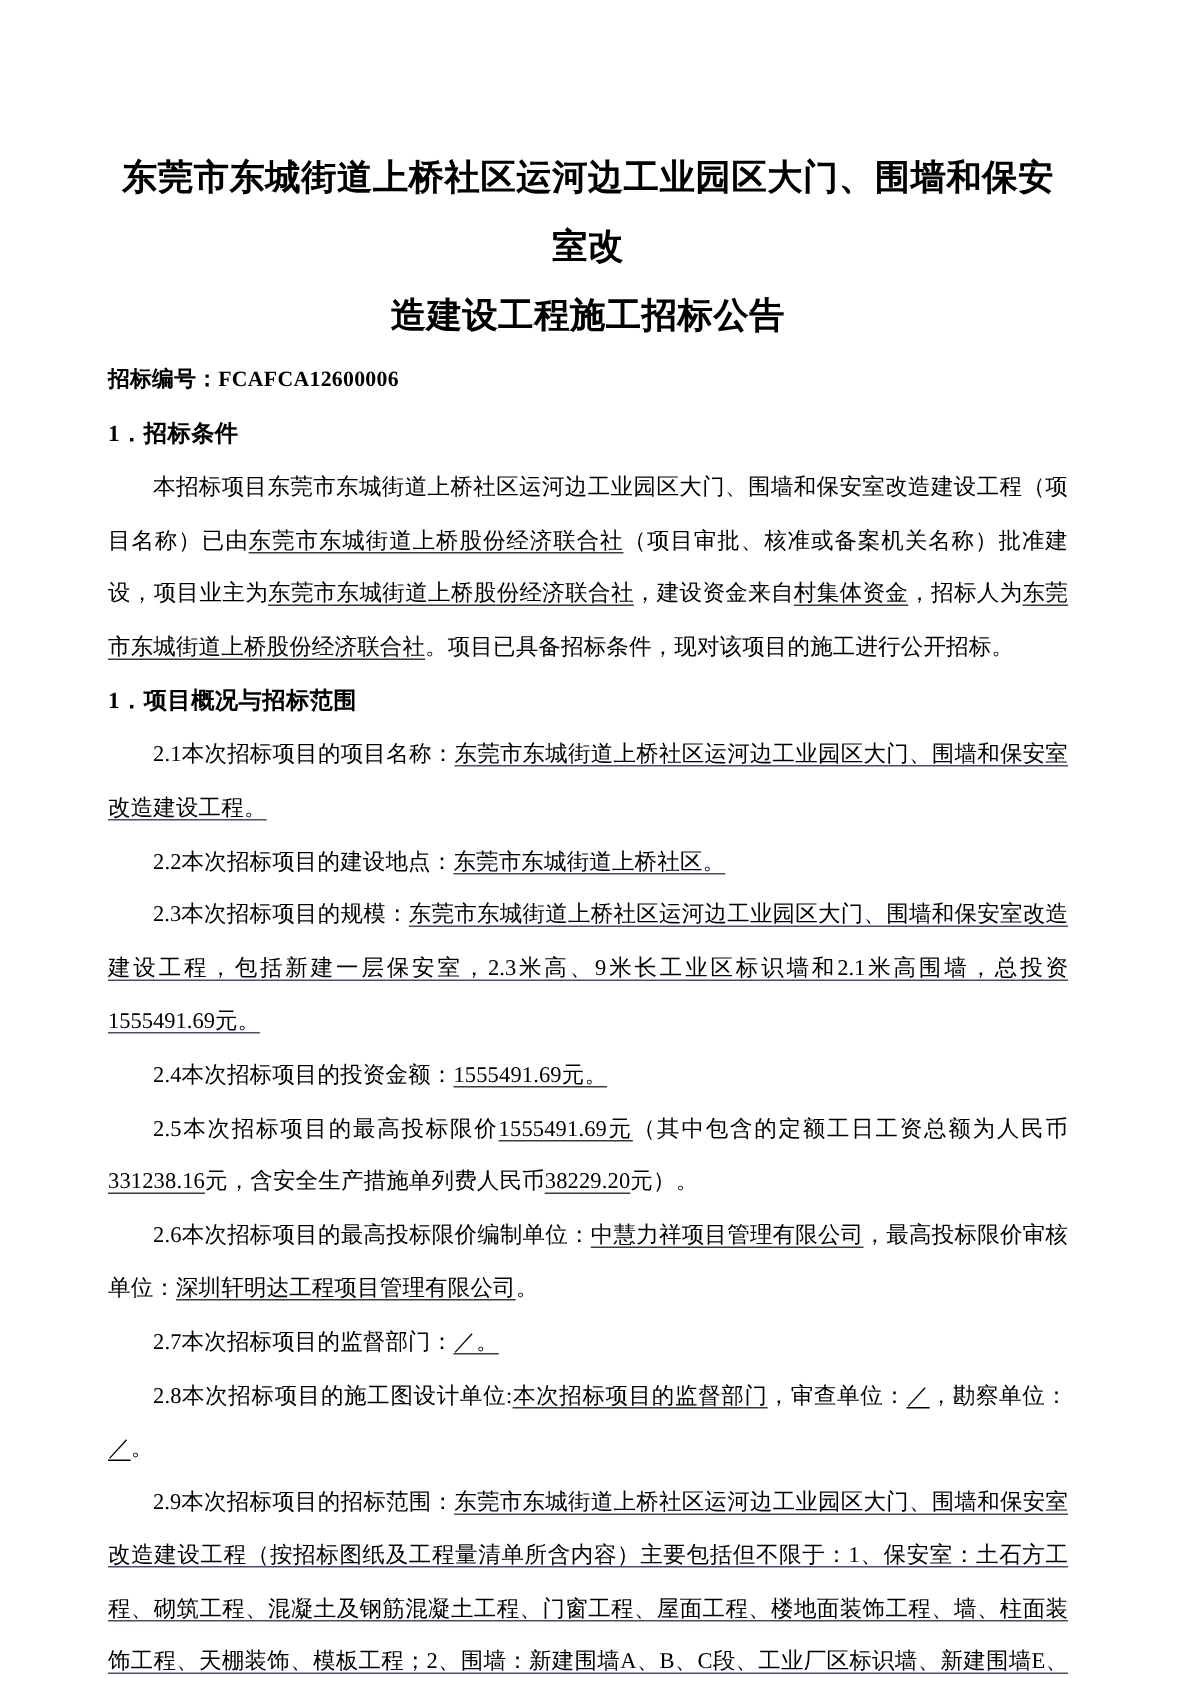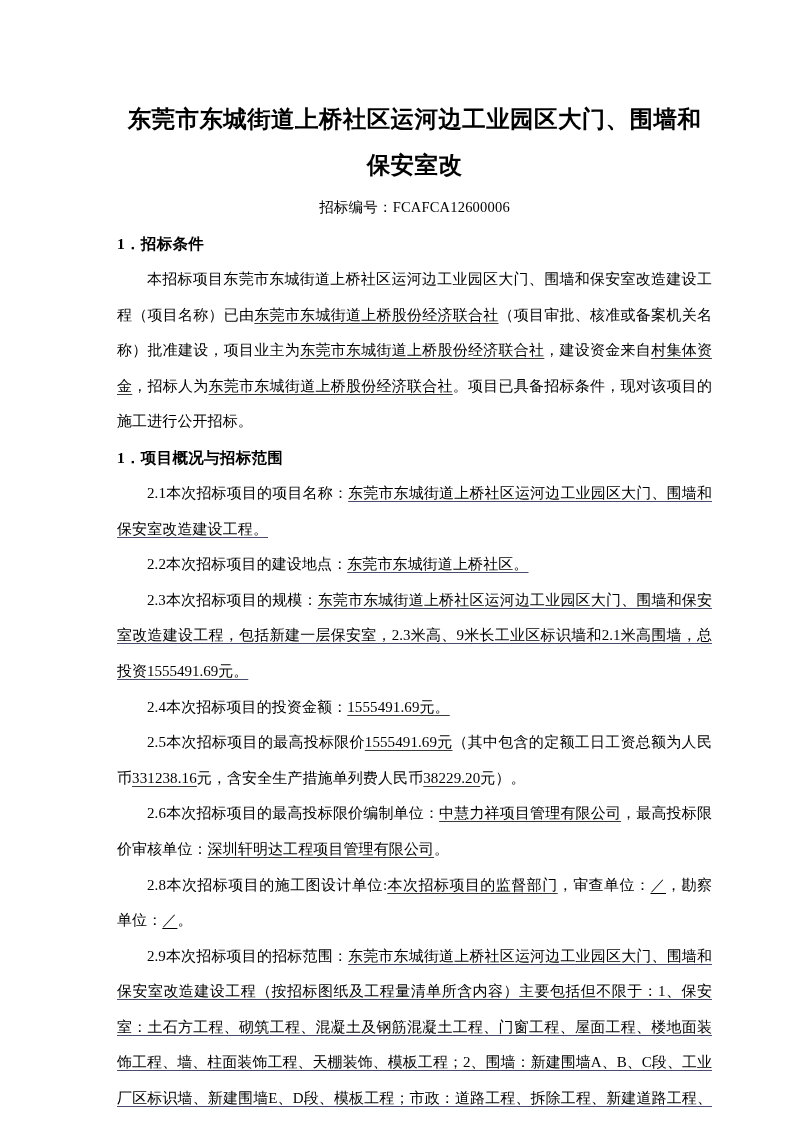--- a/index.html
+++ b/index.html
@@ -13,37 +13,36 @@
     overflow: hidden;
     font-family: "Liberation Serif", "DejaVu Serif", serif;
     color: #000000;
     -webkit-font-smoothing: antialiased;
   }
   .page {
     position: relative;
     width: 794px;
     height: 1123px;
     box-sizing: border-box;
-    padding: 96px 82px 70px 117px;
+    padding: 96px 82px 70px 72px;
   }
 
   
   .doc-title {
     font-size: 23.5px;
     font-weight: bold;
     line-height: 46px;
     text-align: center;
     letter-spacing: 0.4px;
     margin: 0 0 2px 0;
     padding: 0 4px;
   }
   .tender-no {
-    text-align: center;
     font-size: 14.5px;
-    font-weight: normal;
+    font-weight: bold;
     line-height: 26px;
     letter-spacing: 0.2px;
     margin: 6px 0 6px 0;
   }
 
   
   .addressee {
     font-size: 15px;
     line-height: 36px;
     margin: 0;
@@ -90,20 +89,21 @@
   }
   .nowrap { white-space: nowrap; }
 </style>
 </head>
 <body>
 
 <div class="page">
 
   <h1 class="doc-title">
     <span>东莞市东城街道上桥社区运河边工业园区大门、围墙和保安室改</span><br>
+    <span>造建设工程施工招标公告</span>
   </h1>
 
   <div class="tender-no">
     <span>招标编号：</span><span>FCAFCA12600006</span>
   </div>
 
 
   <h2 class="section-heading">1．招标条件</h2>
 
   <p class="para"><span>本招标项目东莞市东城街道上桥社区运河边工业园区大门、围墙和保安室改造建设工程（项目名称）已由</span><span class="u">东莞市东城街道上桥股份经济联合社</span><span>（项目审批、核准或备案机关名称）批准建设，项目业主为</span><span class="u">东莞市东城街道上桥股份经济联合社</span><span>，建设资金来自</span><span class="u">村集体资金</span><span>，招标人为</span><span class="u">东莞市东城街道上桥股份经济联合社</span><span>。项目已具备招标条件，现对该项目的施工进行公开招标。</span></p>
@@ -115,18 +115,19 @@
   <p class="para"><span class="nowrap">2.2</span><span>本次招标项目的建设地点：</span><span class="u-long">东莞市东城街道上桥社区。</span></p>
 
   <p class="para tight"><span class="nowrap">2.3</span><span>本次招标项目的规模：</span><span class="u-long">东莞市东城街道上桥社区运河边工业园区大门、围墙和保安室改造建设工程，包括新建一层保安室，2.3米高、9米长工业区标识墙和2.1米高围墙，总投资1555491.69元。</span></p>
 
   <p class="para"><span class="nowrap">2.4</span><span>本次招标项目的投资金额：</span><span class="u">1555491.69元。</span></p>
 
   <p class="para"><span class="nowrap">2.5</span><span>本次招标项目的最高投标限价</span><span class="u">1555491.69元</span><span>（其中包含的定额工日工资总额为人民币</span><span class="u">331238.16</span><span>元，含安全生产措施单列费人民币</span><span class="u">38229.20</span><span>元）。</span></p>
 
   <p class="para"><span class="nowrap">2.6</span><span>本次招标项目的最高投标限价编制单位：</span><span class="u">中慧力祥项目管理有限公司</span><span>，最高投标限价审核单位：</span><span class="u">深圳轩明达工程项目管理有限公司</span><span>。</span></p>
 
+  <p class="para"><span class="nowrap">2.7</span><span>本次招标项目的监督部门：</span><span class="u">／。</span></p>
 
   <p class="para"><span class="nowrap">2.8</span><span>本次招标项目的施工图设计单位:</span><span class="u">本次招标项目的监督部门</span><span>，审查单位：</span><span class="slash">／</span><span>，勘察单位：</span><span class="slash">／</span><span>。</span></p>
 
   <p class="para tight"><span class="nowrap">2.9</span><span>本次招标项目的招标范围：</span><span class="u-long">东莞市东城街道上桥社区运河边工业园区大门、围墙和保安室改造建设工程（按招标图纸及工程量清单所含内容）主要包括但不限于：1、保安室：土石方工程、砌筑工程、混凝土及钢筋混凝土工程、门窗工程、屋面工程、楼地面装饰工程、墙、柱面装饰工程、天棚装饰、模板工程；2、围墙：新建围墙A、B、C段、工业厂区标识墙、新建围墙E、D段、模板工程；市政：道路工程、拆除工程、新建道路工程、拟建路口、交通标线、绿化、雨水官网、雨水管网附属井、其余部分、模板工程；3、安装：室内电气、给排水工程、室外电气、道闸、电动伸缩</span></p>
 
 </div>
 
 </body></html>

